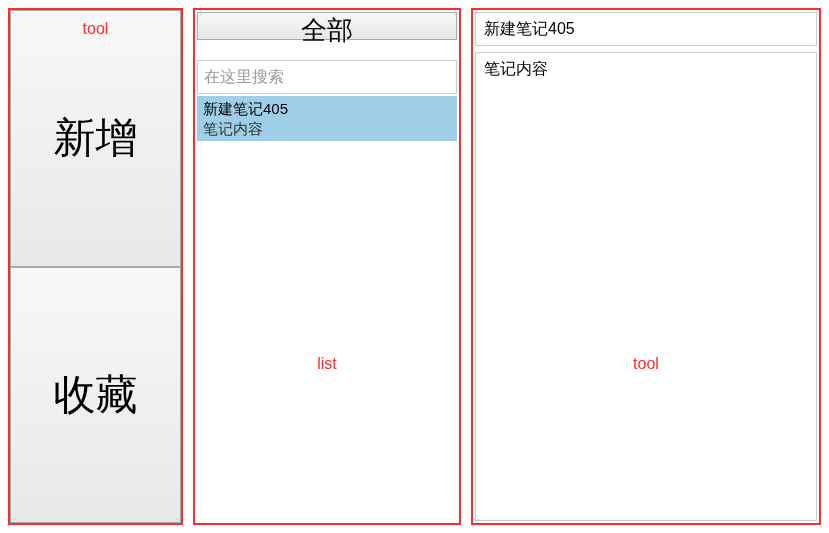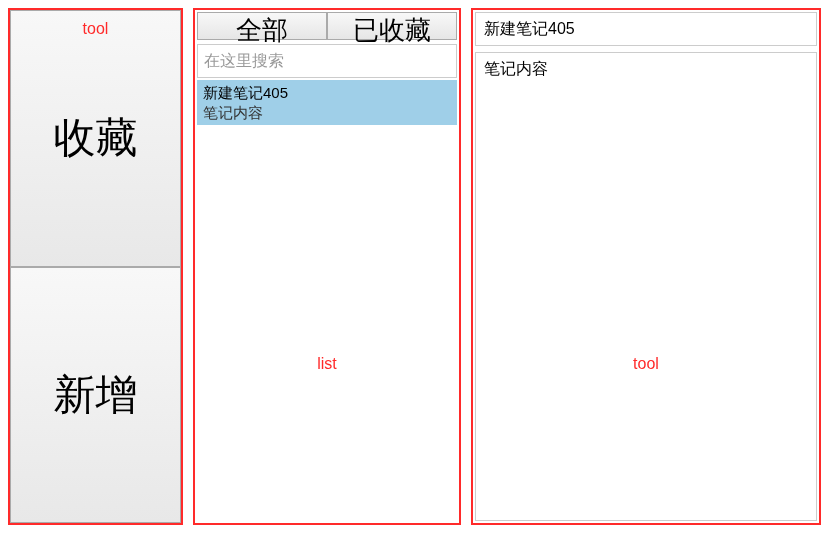--- a/index.html
+++ b/index.html
@@ -76,21 +76,21 @@
       color: #000;
     }
     .search-input {
       width: 100%;
       height: 34px;
       border: 1px solid #ccc;
       padding: 4px 6px;
       font-size: 16px;
       font-family: "Microsoft YaHei", sans-serif;
       color: #000;
-      margin-top: 4px;
+      margin-top: 20px;
     }
     .search-input::placeholder { color: #999; }
     .note-list {
       flex: 1;
       overflow-y: auto;
       margin-top: 2px;
     }
     .note-list-item {
       padding: 3px 6px;
       cursor: pointer;
@@ -133,29 +133,28 @@
       resize: none;
     }
   </style>
 </head>
 <body>
 
 <div class="container">
 
   <div class="panel tool-panel">
     <span class="panel-label">tool</span>
+    <button class="tool-btn">新增</button>
     <button class="tool-btn">收藏</button>
-    <button class="tool-btn">新增</button>
   </div>
 
   <div class="panel list-panel">
     <span class="panel-label">list</span>
     <div class="list-tabs">
       <button class="tab-btn">全部</button>
-      <button class="tab-btn">已收藏</button>
     </div>
     <input class="search-input" type="text" placeholder="在这里搜索" style="">
     <div class="note-list">
       <div class="note-list-item selected">
         <div class="note-title-line">新建笔记405</div>
         <div class="note-preview-line">笔记内容</div>
       </div>
     </div>
   </div>
 

